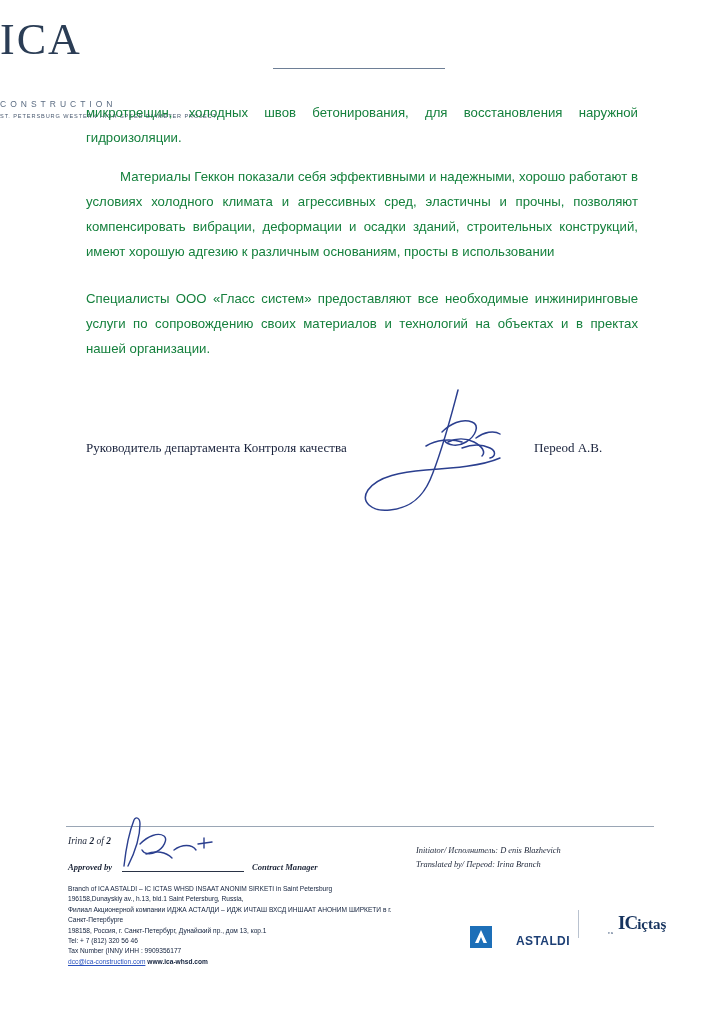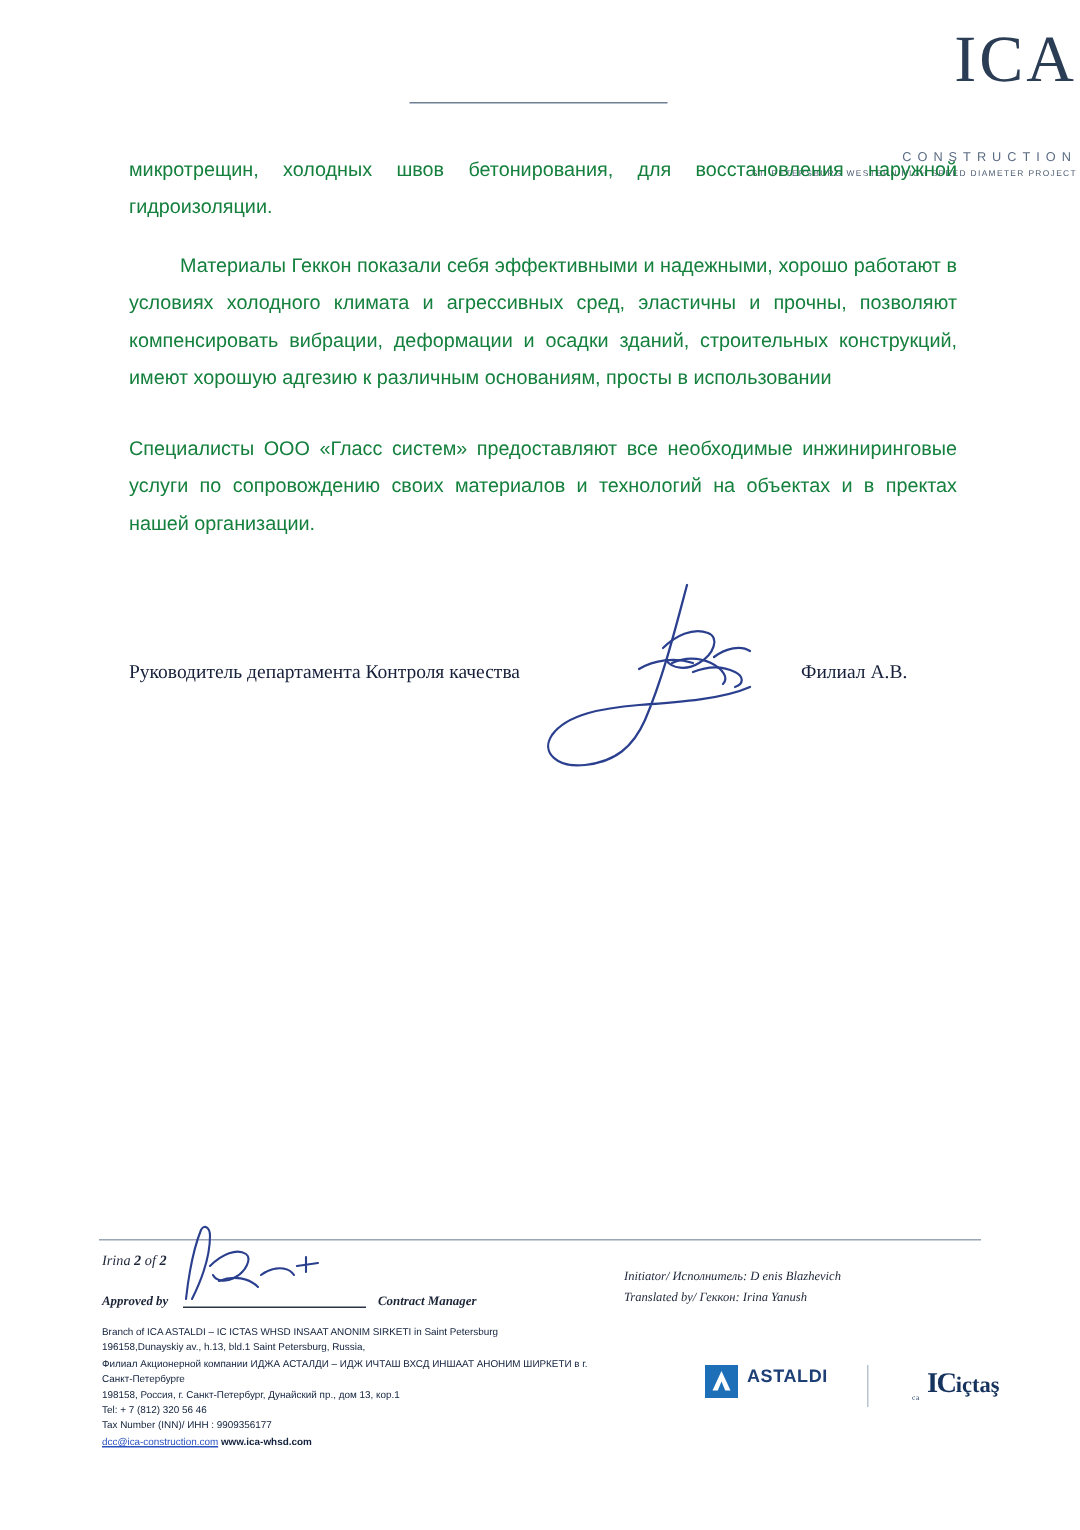--- a/index.html
+++ b/index.html
@@ -15,21 +15,21 @@
     color: #1a1a2e;
     overflow: hidden;
   }
 
   
   .letterhead {
     position: absolute;
     top: 18px;
     left: 0;
     width: 718px;
-    text-align: right;
+    text-align: left;
   }
   .logo-wordmark {
     font-family: "Liberation Serif", serif;
     font-size: 44px;
     letter-spacing: 2px;
     color: #2b3d55;
     line-height: 1;
     font-weight: 400;
   }
   .logo-rule {
@@ -188,24 +188,24 @@
 
   .footer-logos {
     position: absolute;
     left: 470px;
     top: 84px;
     width: 200px;
     height: 34px;
   }
   .astaldi {
     position: absolute;
-    left: 0; top: 0;
+    left: 0; top: 16px;
     display: flex;
-    align-items: flex-start;
-    gap: 6px;
+    align-items: flex-end;
+    gap: 24px;
   }
   .astaldi-text {
     font-family: "Liberation Sans", sans-serif;
     font-size: 12px;
     font-weight: bold;
     letter-spacing: 0.4px;
     color: #1d3f75;
   }
   .divider-v {
     position: absolute;
@@ -264,21 +264,21 @@
     <path d="M112 52 C120 44, 132 38, 142 42 C150 45, 146 56, 136 62 C128 67, 118 66, 114 60"></path>
     <path d="M118 62 C126 58, 136 58, 144 62 C152 66, 156 72, 152 76"></path>
     <path d="M96 66 C106 60, 120 58, 132 62"></path>
     <path d="M132 68 C142 64, 152 64, 160 68 C166 71, 166 76, 160 78"></path>
     <path d="M146 58 C154 52, 164 50, 170 54"></path>
   </g>
 </svg>
 
 <div class="sig-line">
   <span>Руководитель департамента Контроля качества</span>
-  <span class="sig-name">Филиал А.В.</span>
+  <span class="sig-name">Переоd А.В.</span>
 </div>
 
 <div class="footer">
   <div class="footer-rule"></div>
 
   <svg style="position:absolute;left:100px;top:-12px;" width="130" height="60" viewBox="0 0 130 60">
     <g fill="none" stroke="#2b3f8f" stroke-width="1.4" stroke-linecap="round">
       <path d="M24 52 C26 34, 30 16, 34 6 C36 2, 40 4, 40 10 C40 24, 34 40, 28 52"></path>
       <path d="M40 30 C48 22, 58 18, 64 22 C68 25, 64 34, 56 38 C50 41, 44 40, 42 36"></path>
       <path d="M46 40 C56 36, 66 38, 72 44"></path>
@@ -293,21 +293,21 @@
     <b>2</b>
     <span>of</span>
     <b>2</b>
   </div>
 
   <div class="approved-by">Approved by</div>
   <div class="approved-rule"></div>
   <div class="contract-manager">Contract  Manager</div>
 
   <div class="initiator">Initiator/ Исполнитель: D enis Blazhevich</div>
-  <div class="translated">Translated by/ Геккон:  Irina Yanush</div>
+  <div class="translated">Translated by/ Переоd:  Irina Branch</div>
 
   <div class="addr-block">
     <div>Branch of ICA ASTALDI – IC ICTAS WHSD INSAAT ANONIM SIRKETI in Saint Petersburg</div>
     <div>196158,Dunayskiy av., h.13, bld.1 Saint Petersburg, Russia,</div>
     <div>Филиал Акционерной компании ИДЖА АСТАЛДИ – ИДЖ ИЧТАШ ВХСД ИНШААТ АНОНИМ ШИРКЕТИ в г. Санкт-Петербурге</div>
     <div>198158, Россия, г. Санкт-Петербург, Дунайский пр., дом 13, кор.1</div>
     <div>Tel: + 7 (812) 320 56 46</div>
     <div>Tax Number (INN)/ ИНН : 9909356177</div>
     <div>
       <span class="link">dcc@ica-construction.com</span>

